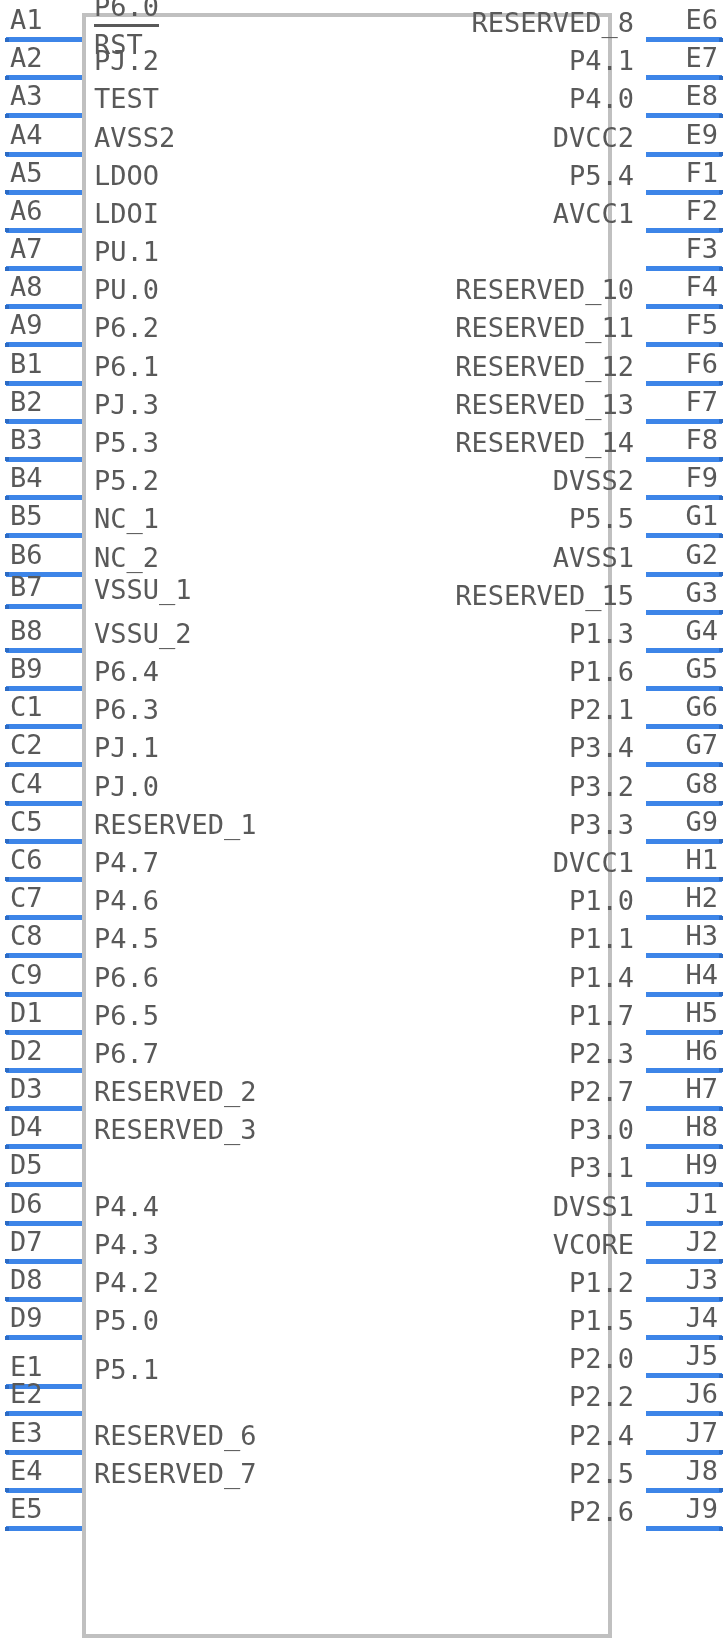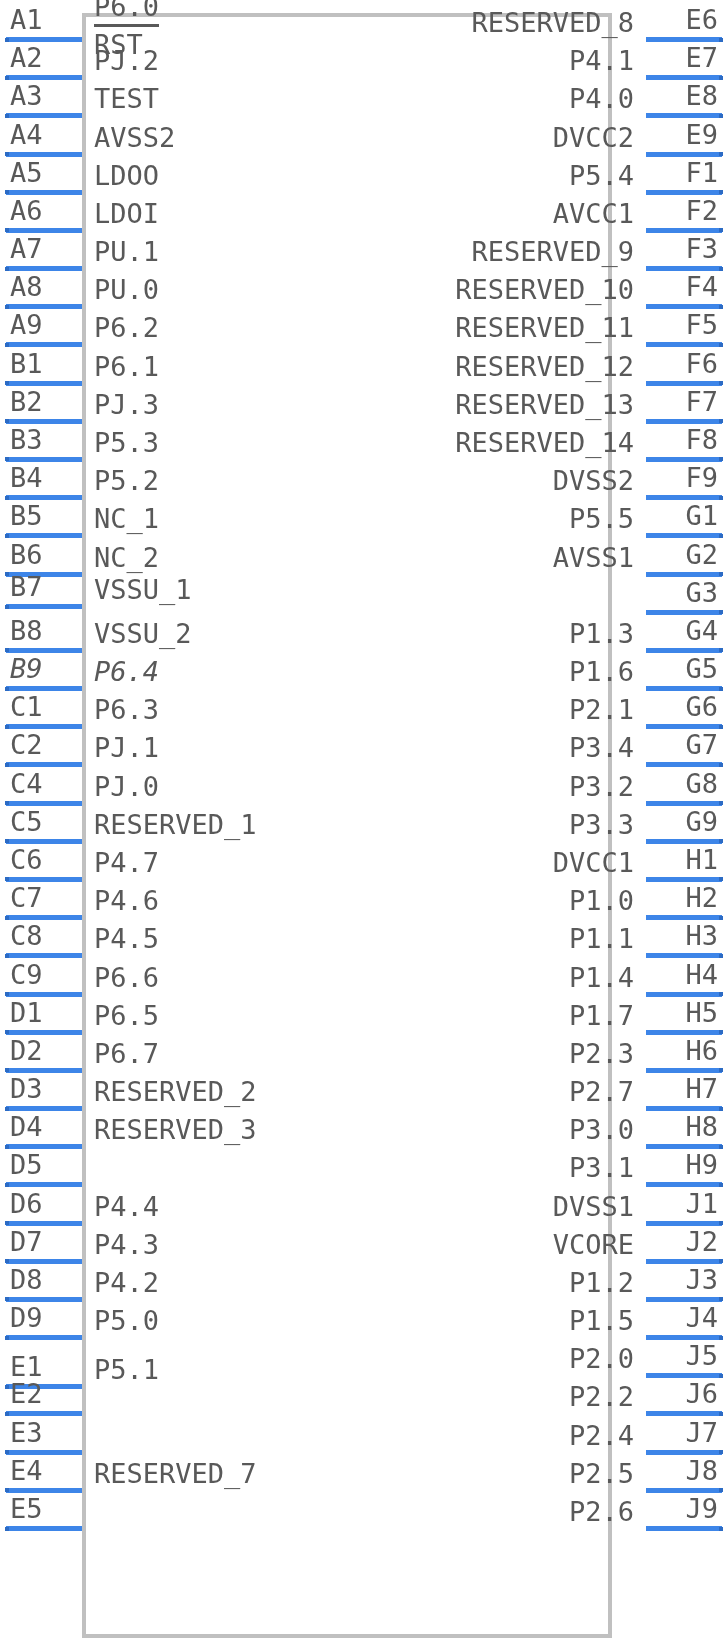--- a/index.html
+++ b/index.html
@@ -182,21 +182,21 @@
         <div class="pin-end"></div>
         <div class="pin-designator">B7</div>
         <div class="pin-name">VSSU_1</div>
       </div>
       <div class="pin pin-left" style="top: 614.88px;">
         <div class="pin-wire" style="background: rgb(61, 133, 232);"></div>
         <div class="pin-end"></div>
         <div class="pin-designator">B8</div>
         <div class="pin-name">VSSU_2</div>
       </div>
-      <div class="pin pin-left" style="top: 653.06px; font-style: italic;">
+      <div class="pin pin-left" style="top: 653.06px;">
         <div class="pin-wire" style="background: rgb(61, 133, 232);"></div>
         <div class="pin-end"></div>
         <div class="pin-designator">B9</div>
         <div class="pin-name">P6.4</div>
       </div>
       <div class="pin pin-left" style="top: 691.24px;">
         <div class="pin-wire" style="background: rgb(61, 133, 232);"></div>
         <div class="pin-end"></div>
         <div class="pin-designator">C1</div>
         <div class="pin-name">P6.3</div>
@@ -304,20 +304,21 @@
       </div>
       <div class="pin pin-left" style="top: 1378.48px;">
         <div class="pin-wire" style="background: rgb(61, 133, 232);"></div>
         <div class="pin-end"></div>
         <div class="pin-designator">E2</div>
       </div>
       <div class="pin pin-left" style="top: 1416.66px;">
         <div class="pin-wire" style="background: rgb(61, 133, 232);"></div>
         <div class="pin-end"></div>
         <div class="pin-designator">E3</div>
+        <div class="pin-name">RESERVED_6</div>
       </div>
       <div class="pin pin-left" style="top: 1454.84px;">
         <div class="pin-wire" style="background: rgb(61, 133, 232);"></div>
         <div class="pin-end"></div>
         <div class="pin-designator">E4</div>
         <div class="pin-name">RESERVED_7</div>
       </div>
       <div class="pin pin-left" style="top: 1493.02px;">
         <div class="pin-wire" style="background: rgb(61, 133, 232);"></div>
         <div class="pin-end"></div>
@@ -358,21 +359,20 @@
       <div class="pin pin-right" style="top: 194.9px;">
         <div class="pin-wire" style="background: rgb(61, 133, 232);"></div>
         <div class="pin-end"></div>
         <div class="pin-designator">F2</div>
         <div class="pin-name">AVCC1</div>
       </div>
       <div class="pin pin-right" style="top: 233.08px;">
         <div class="pin-wire" style="background: rgb(61, 133, 232);"></div>
         <div class="pin-end"></div>
         <div class="pin-designator">F3</div>
-        <div class="pin-name">RESERVED_9</div>
       </div>
       <div class="pin pin-right" style="top: 271.26px;">
         <div class="pin-wire" style="background: rgb(61, 133, 232);"></div>
         <div class="pin-end"></div>
         <div class="pin-designator">F4</div>
         <div class="pin-name">RESERVED_10</div>
       </div>
       <div class="pin pin-right" style="top: 309.44px;">
         <div class="pin-wire" style="background: rgb(61, 133, 232);"></div>
         <div class="pin-end"></div>
@@ -412,20 +412,21 @@
       <div class="pin pin-right" style="top: 538.52px;">
         <div class="pin-wire" style="background: rgb(61, 133, 232);"></div>
         <div class="pin-end"></div>
         <div class="pin-designator">G2</div>
         <div class="pin-name">AVSS1</div>
       </div>
       <div class="pin pin-right" style="top: 576.7px;">
         <div class="pin-wire" style="background: rgb(61, 133, 232);"></div>
         <div class="pin-end"></div>
         <div class="pin-designator">G3</div>
+        <div class="pin-name">RESERVED_15</div>
       </div>
       <div class="pin pin-right" style="top: 614.88px;">
         <div class="pin-wire" style="background: rgb(61, 133, 232);"></div>
         <div class="pin-end"></div>
         <div class="pin-designator">G4</div>
         <div class="pin-name">P1.3</div>
       </div>
       <div class="pin pin-right" style="top: 653.06px;">
         <div class="pin-wire" style="background: rgb(61, 133, 232);"></div>
         <div class="pin-end"></div>

